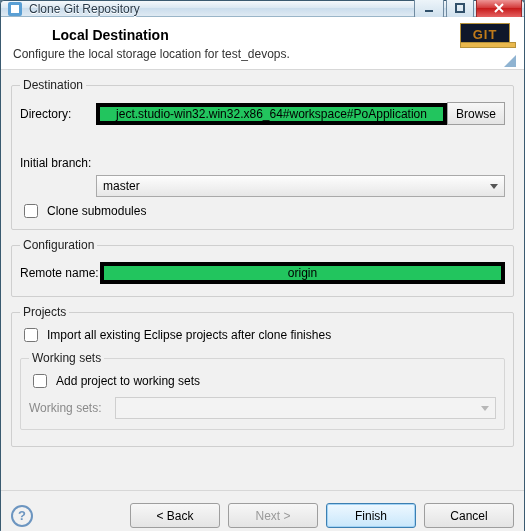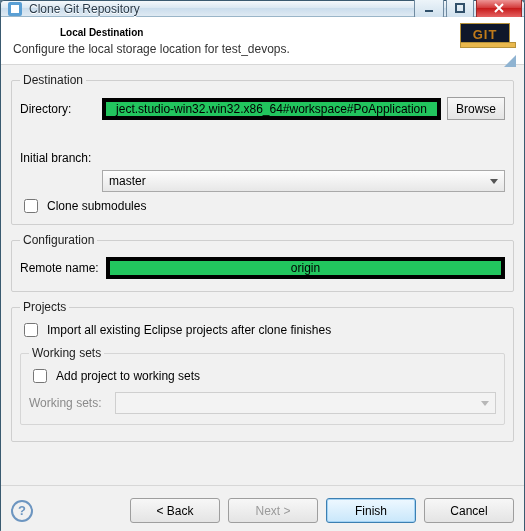--- a/index.html
+++ b/index.html
@@ -6,30 +6,30 @@
   body { margin: 0; background: #6a8aa0; width: 525px; height: 531px; overflow: hidden; }
   .window { width: 525px; height: 531px; background: #fff; border: 1px solid #3a5a70; border-radius: 4px 4px 0 0; box-shadow: 0 0 6px rgba(0,0,0,.3); }
   .titlebar { height: 16px; background: linear-gradient(#f4f8fb,#dbe8f2 45%,#c9dcec 46%,#dfeaf3); display: flex; align-items: center; padding: 0 2px 0 6px; border-bottom: 1px solid #9ab5c8; border-radius: 4px 4px 0 0; }
   .titlebar .icon { width: 16px; height: 16px; margin-right: 6px; }
   .titlebar .title { flex: 1; color: #2a3a48; text-shadow: 0 1px #fff; }
   .winbtns { display: flex; gap: 2px; }
   .winbtn { width: 30px; height: 20px; border: 1px solid #6f8aa0; border-top: none; border-radius: 0 0 3px 3px; background: linear-gradient(#eef5fa,#cfe0ed); display: flex; align-items: center; justify-content: center; color: #30506a; }
   .winbtn.max { width: 28px; }
   .winbtn.close { width: 46px; background: linear-gradient(#f1a0a0,#d43e3e 45%,#c51616 46%,#e86a6a); border-color: #9a2b2b; color: #fff; }
   .header { padding: 10px 12px 8px; background: #fff; display: flex; align-items: flex-start; position: relative; border-bottom: 1px solid #d7d7d7; }
-  .header h1 { margin: 0 16px 4px; font-size: 10px; font-weight: bold; padding-left: 31px; }
+  .header h1 { margin: 0 8px 4px; font-size: 14px; font-weight: bold; padding-left: 31px; }
   .header .sub { color: #333; }
   .git-badge { position: absolute; right: 8px; top: 6px; width: 56px; height: 44px; }
   .git-badge .box { border: 1px solid #b6923a; background: #0f172a; width: 50px; height: 22px; display: flex; align-items: center; justify-content: center; font-weight: bold; color: #c07a1a; letter-spacing: 1px; font-size: 13px; }
   .git-badge .bar { height: 6px; width: 56px; background: #e9b84d; margin-top: -3px; border: 1px solid #b6923a; }
   .git-badge .corner { position:absolute; right:0; bottom:0; width:0; height:0; border-left:12px solid transparent; border-bottom:12px solid #8fb3d1; }
   .content { padding: 8px 10px 4px; background: #f1f1f1; height: 420px; }
   fieldset { border: 1px solid #cfcfcf; border-radius: 2px; margin: 0 0 8px; padding: 6px 8px 8px; background:#f1f1f1;}
   legend { padding: 0 3px; color: #222; }
-  .row { display: flex; align-items: center; gap: 6px; margin: 4px 0; }
+  .row { display: flex; align-items: center; margin: 4px 0; }
   .lbl { min-width: 76px; }
   .lbl-tight { min-width: 80px; }
   input[type=text] { flex: 1; height: 22px; padding: 2px 4px; border: 4px solid #000000; background: #22c55e; text-align: center; }
   .btn { height: 23px; padding: 0 8px; border: 1px solid #9e9e9e; background: linear-gradient(#f7f7f7,#e4e4e4); border-radius: 0; cursor: pointer; }
   .btn:disabled { color: #9a9a9a; cursor: default; }
   .select { flex: 1; height: 22px; border: 1px solid #a9a9a9; background: linear-gradient(#fdfdfd,#e7e7e7); padding: 0 20px 0 6px; display: flex; align-items: center; position: relative; margin-top: 46px; }
   .select::after { content:""; position:absolute; right:6px; top:8px; border-left:4px solid transparent; border-right:4px solid transparent; border-top:5px solid #555; }
   .chk { display: flex; align-items: center; gap: 6px; margin: 0 0; }
   .chk input { width: 14px; height: 14px; }
   .subfs { border: 1px solid #d6d6d6; margin-top:6px; padding:6px 8px 10px; }

